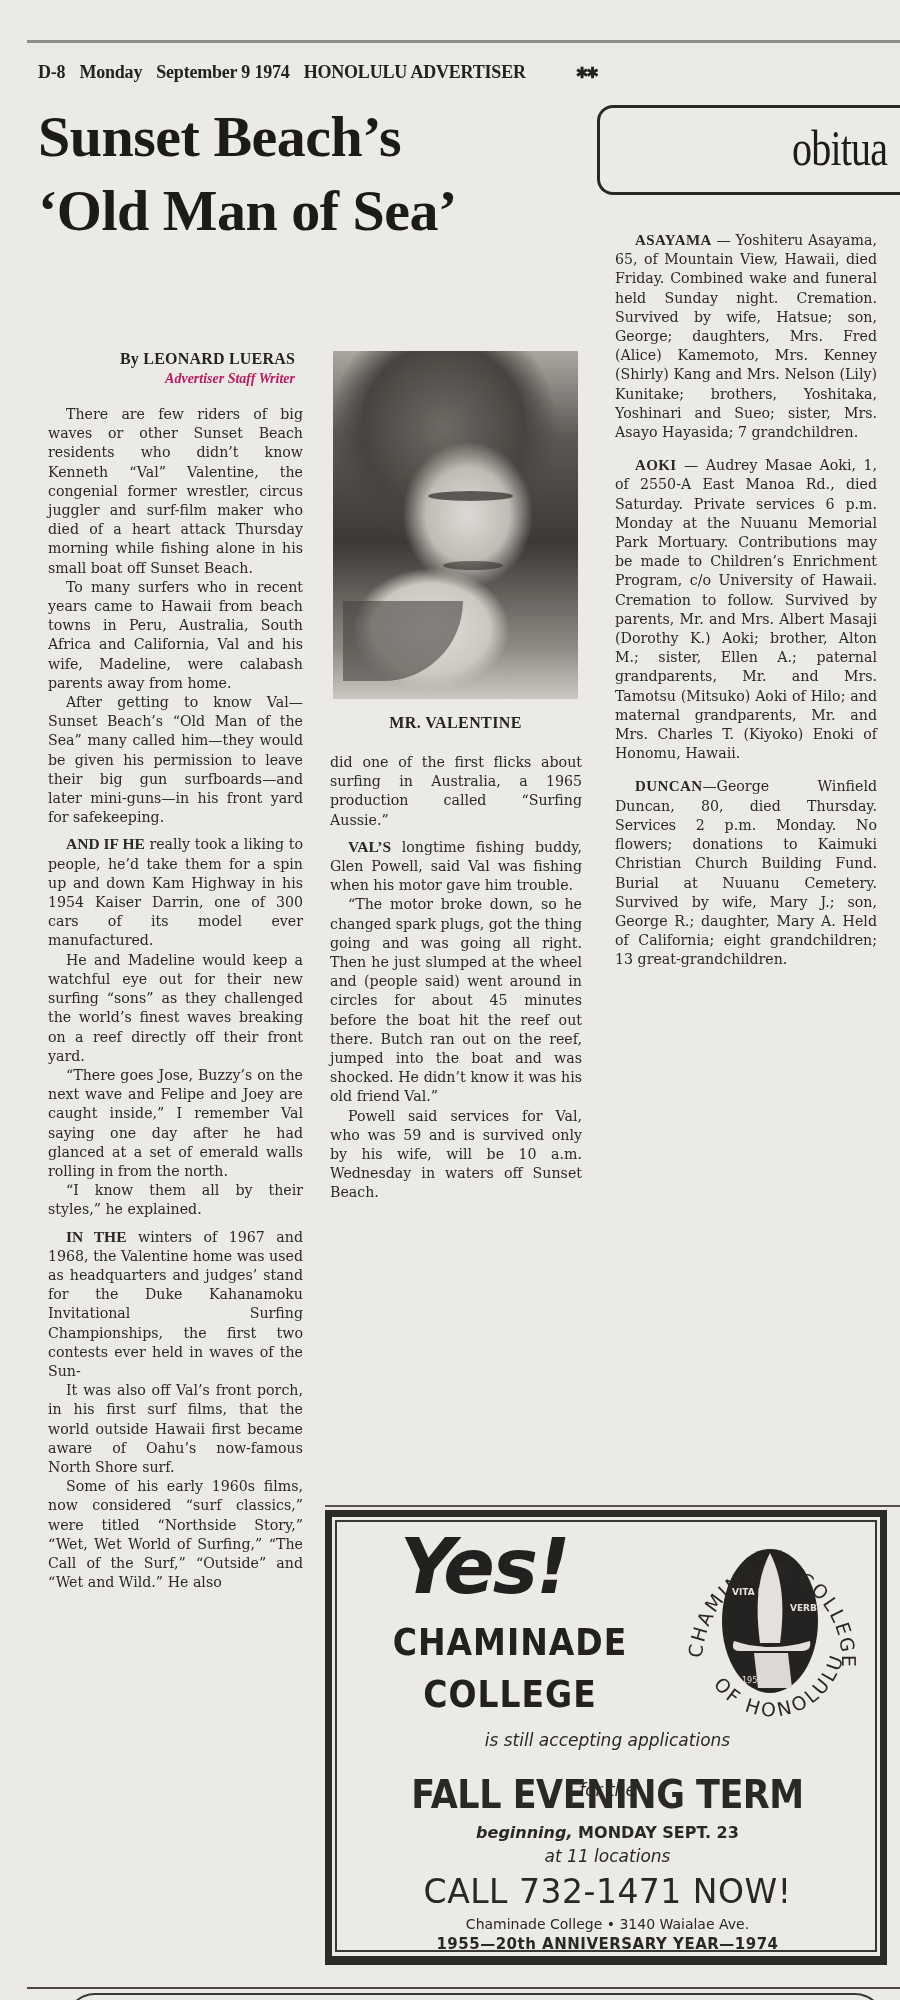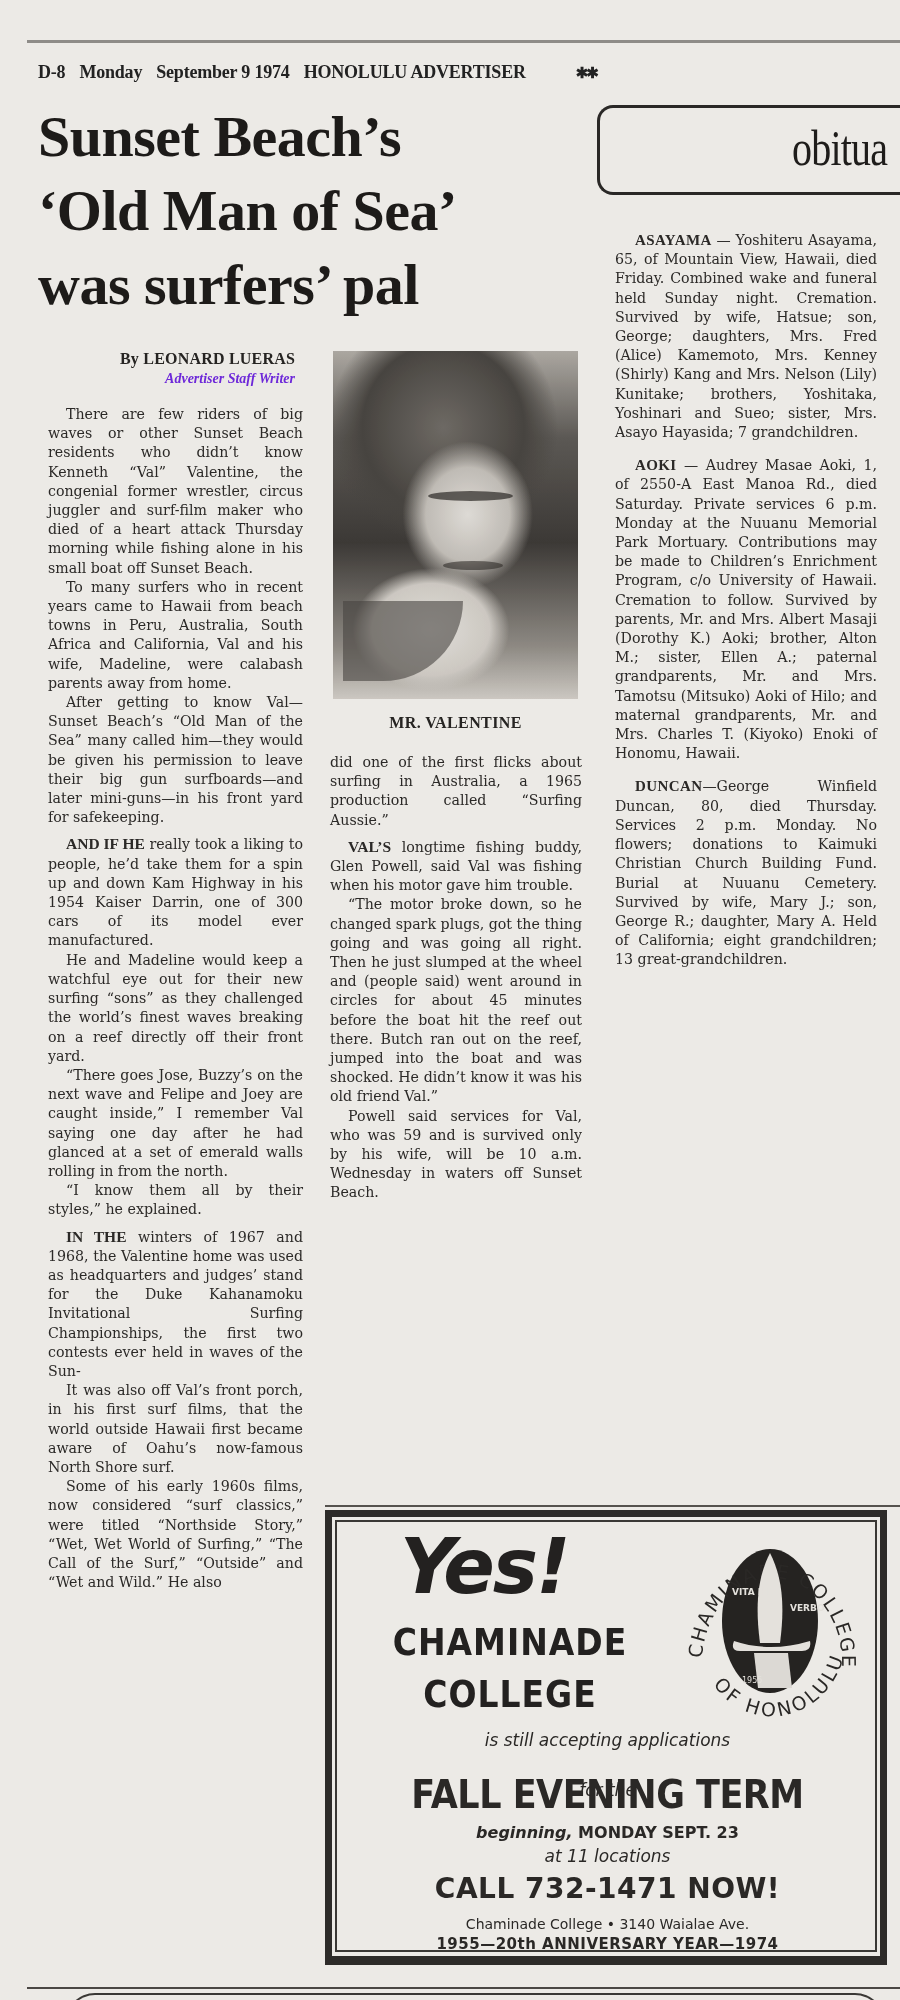--- a/index.html
+++ b/index.html
@@ -19,21 +19,21 @@
   .folio span { margin-right: 14px; }
   .folio .stars { margin-left: 36px; font-size: 15px; letter-spacing: -2px; }
 
   
   .headline { left: 38px; top: 100px; width: 540px; font-family: "Liberation Serif", serif; font-weight: bold; color: #1d1b19; }
   .headline div { font-size: 58px; line-height: 74px; letter-spacing: -0.5px; white-space: nowrap; }
 
   
   .byline { left: 45px; top: 350px; width: 250px; text-align: right; }
   .byline .name { font-family: "Liberation Serif", serif; font-weight: bold; font-size: 16px; letter-spacing: .2px; }
-  .byline .role { font-family: "Liberation Serif", serif; font-style: italic; font-weight: bold; font-size: 14px; margin-top: 3px; color: #6d28d9; }
+  .byline .role { font-family: "Liberation Serif", serif; font-style: italic; font-weight: bold; font-size: 14px; margin-top: 3px; color: #be185d; }
 
   
   .col { font-family: "DejaVu Serif", serif; font-size: 14.2px; line-height: 19.2px; text-align: justify; color: #2b2927; }
   .col p { margin: 0; text-indent: 18px; }
   .col p.sp { margin-top: 7px; }
   .col .lead { font-weight: bold; font-family: "Liberation Serif", serif; font-size: 15.5px; }
   .col1 { left: 48px; top: 405px; width: 255px; }
   .col2 { left: 330px; top: 753px; width: 252px; }
   .col3 { left: 615px; top: 224px; width: 262px; }
   .col3 p { text-indent: 20px; margin-bottom: 14px; }
@@ -63,21 +63,21 @@
   .ad-inner { left: 335px; top: 1520px; width: 542px; height: 432px; border: 2px solid #3a3835; box-sizing: border-box; }
   .ad-yes { left: 400px; top: 1522px; font-family: "DejaVu Sans", sans-serif; font-weight: bold; font-style: italic; font-size: 76px; line-height: 90px; color: #232120; letter-spacing: -2px; }
   .ad-cham { left: 355px; top: 1617px; width: 310px; text-align: center; font-family: "DejaVu Sans", sans-serif; font-weight: bold; font-size: 33px; line-height: 46px; color: #232120; transform: scaleY(1.12); transform-origin: top; letter-spacing: 1px; }
   .ad-text { left: 340px; width: 535px; text-align: center; font-family: "DejaVu Sans", sans-serif; color: #2a2826; white-space: nowrap; }
   .ad-accept { top: 1730px; font-style: italic; font-size: 17px; }
   .ad-forthe { top: 1780px; font-style: italic; font-size: 17px; }
   .ad-fall { top: 1773px; font-weight: bold; font-size: 35px; letter-spacing: -0.5px; transform: scaleY(1.1); transform-origin: top; }
   .ad-begin { top: 1823px; font-weight: bold; font-size: 16px; }
   .ad-begin i { font-style: italic; }
   .ad-loc { top: 1846px; font-style: italic; font-size: 17px; }
-  .ad-call { top: 1872px; font-weight: bold; font-size: 28px; letter-spacing: .5px; }
+  .ad-call { top: 1872px; font-weight: normal; font-size: 33px; letter-spacing: .5px; }
   .ad-addr { top: 1916px; font-size: 14px; }
   .ad-anniv { top: 1935px; font-weight: bold; font-size: 15px; letter-spacing: .5px; }
 
   
   .seal { left: 662px; top: 1513px; width: 215px; height: 205px; }
 
   
   .bottom-rule { left: 27px; top: 1987px; width: 873px; height: 2px; background: #4a4744; }
   .bottom-arc { left: 65px; top: 1993px; width: 820px; height: 30px; border: 2px solid #3a3835; border-bottom: none; border-radius: 30px 30px 0 0; box-sizing: border-box; }
 </style>
@@ -86,21 +86,20 @@
 
 <div class="abs top-rule"></div>
 
 <div class="abs folio">
   <span>D-8</span><span>Monday</span><span>September 9  1974</span><span>HONOLULU ADVERTISER</span><span class="stars">✱✱</span>
 </div>
 
 <div class="abs headline">
   <div>Sunset Beach’s</div>
   <div>‘Old Man of Sea’</div>
-  <div>was surfers’ pal</div>
 </div>
 
 <div class="abs byline">
   <div class="name">By LEONARD LUERAS</div>
   <div class="role">Advertiser Staff Writer</div>
 </div>
 
 <div class="abs col col1" id="col1">
     <p><span>There are few riders of big waves or other Sunset Beach residents who didn’t know Kenneth “Val” Valentine, the congenial former wrestler, circus juggler and surf-film maker who died of a heart attack Thursday morning while fishing alone in his small boat off Sunset Beach.</span></p>
     <p><span>To many surfers who in recent years came to Hawaii from beach towns in Peru, Australia, South Africa and California, Val and his wife, Madeline, were calabash parents away from home.</span></p>

